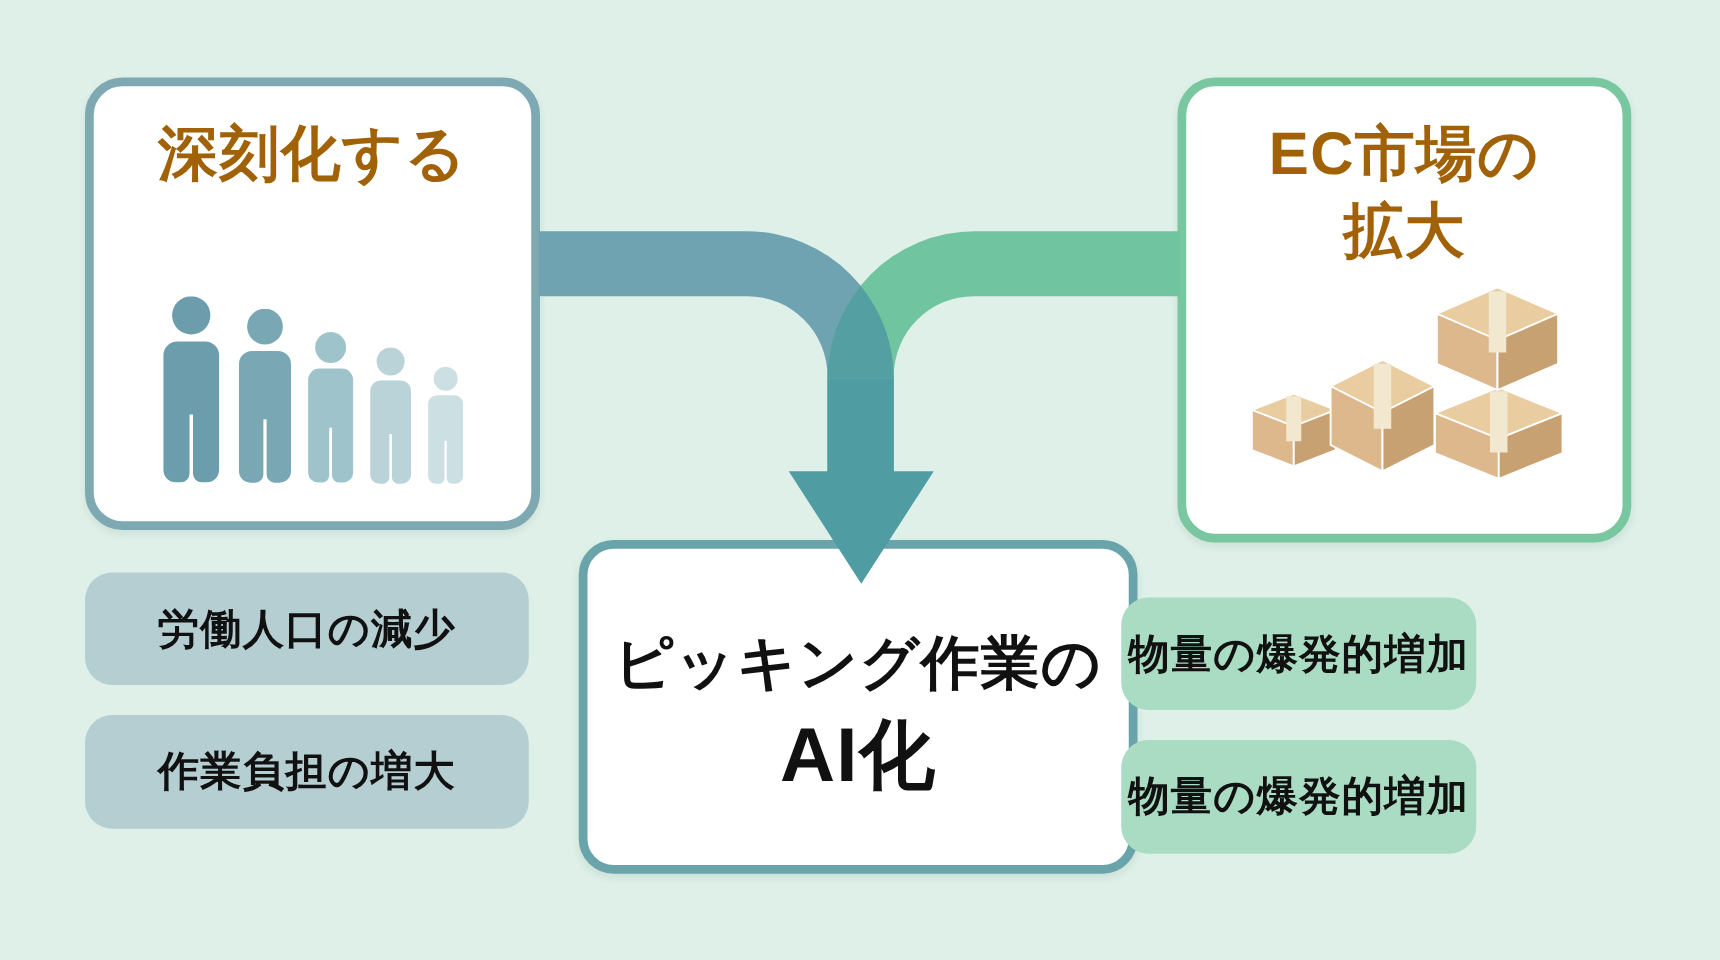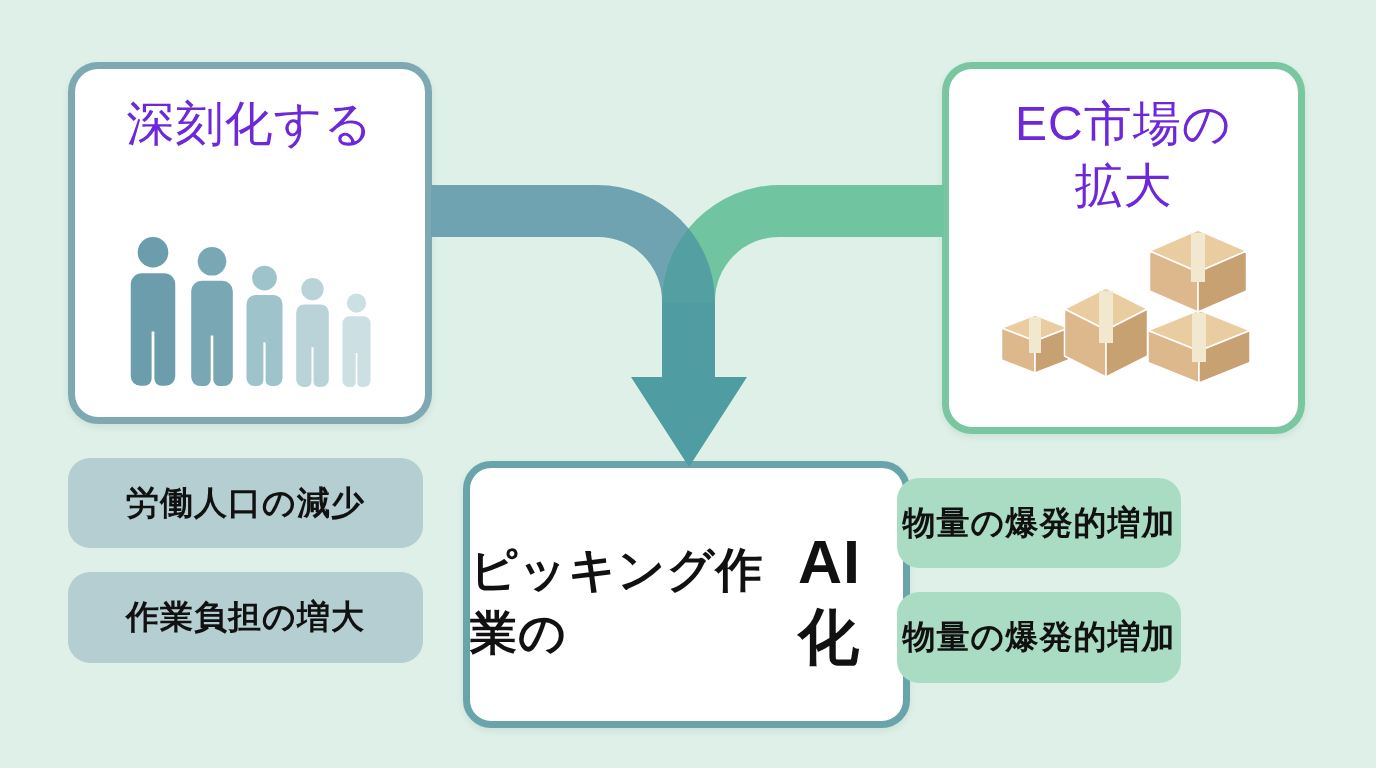--- a/index.html
+++ b/index.html
@@ -17,29 +17,29 @@
        box-shadow:0 3px 6px rgba(90,120,110,.12);}
   .main-left{
     left:68px;top:62px;width:364px;height:362px;
     border:7px solid #7ea9b3;border-radius:30px;
   }
   .main-right{
     left:942px;top:62px;width:363px;height:372px;
     border:7px solid #79c7a1;border-radius:30px;
   }
   .main-center{
-    left:463px;top:461px;width:447px;height:267px;
+    left:463px;top:432px;width:447px;height:267px;
     border:7px solid #6aa4ab;border-radius:28px;
-    display:flex;align-items:center;justify-content:center;
+    display:flex;flex-direction:column;align-items:center;justify-content:center;
     padding-top:14px;
   }
   .box-title{
     display:flex;flex-direction:column;
     padding-top:24px;
-    font-size:48px;font-weight:400;line-height:1.3;color:#6d28d9;
+    font-size:48px;font-weight:700;line-height:1.3;color:#a16207;
     letter-spacing:1px;text-align:center;
   }
   .center-line1{font-size:47px;font-weight:900;color:#111;letter-spacing:1px;}
   .center-line2{font-size:61px;font-weight:900;color:#111;margin-top:2px;letter-spacing:1px;}
   .sub{
     position:absolute;box-sizing:border-box;border-radius:22px;
     display:flex;align-items:center;justify-content:center;
     font-size:33px;font-weight:800;color:#111;letter-spacing:1px;
   }
   .sub-left{left:68px;width:355px;background:#b5ced2;}

